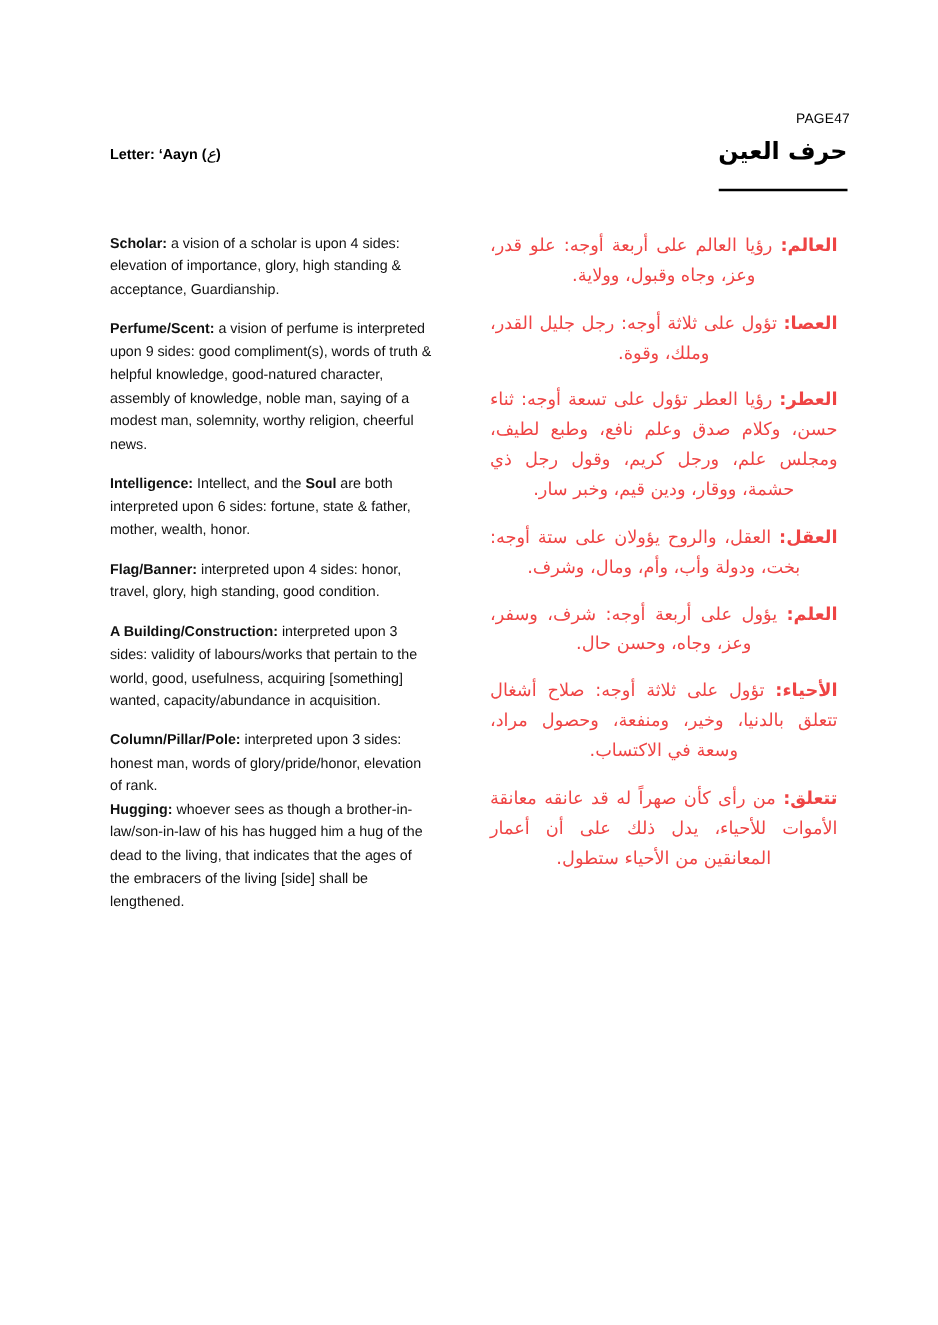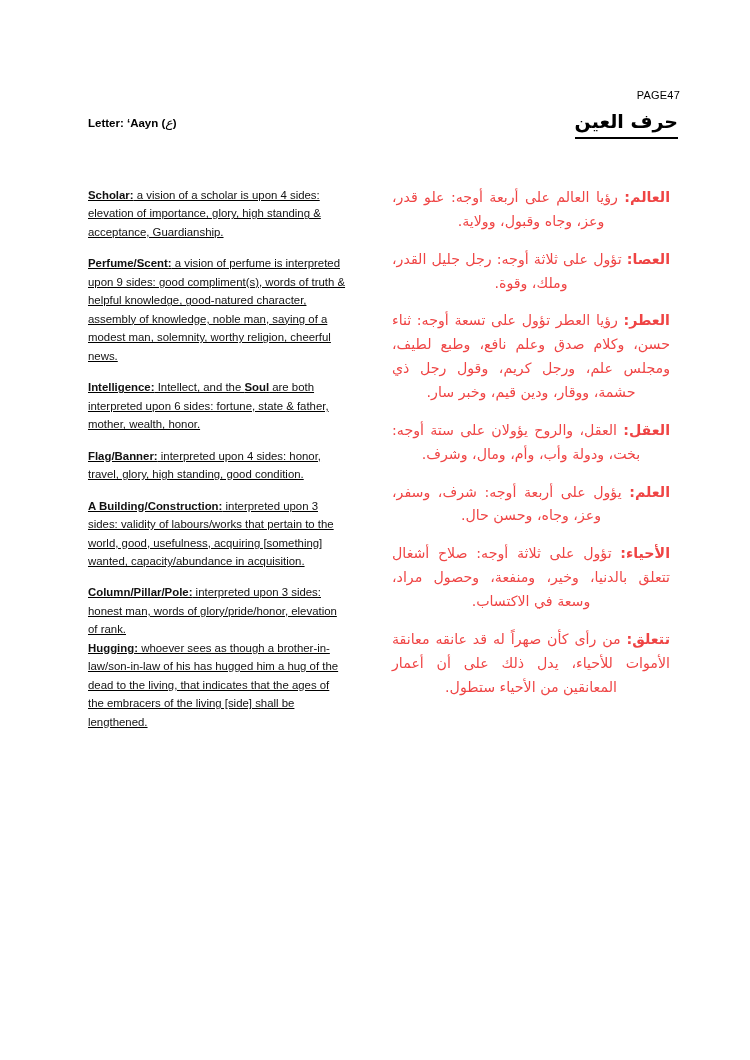--- a/index.html
+++ b/index.html
@@ -49,37 +49,36 @@
     position: absolute;
     top: 110px;
     right: 72px;
     font-family: "DejaVu Sans", "Liberation Sans", sans-serif;
     font-size: 19px;
     font-weight: bold;
     direction: rtl;
     unicode-bidi: bidi-override;
     text-align: right;
     white-space: nowrap;
-    padding-bottom: 5px;
+    padding-bottom: 19px;
     border-bottom: 2.5px solid #000;
   }
 
   
   .columns {
     position: absolute;
     top: 186px;
     left: 0;
     width: 750px;
   }
   .col-en {
     position: absolute;
     left: 88px;
     top: 0;
     width: 260px;
-    text-decoration: underline;
   }
   .col-ar {
     position: absolute;
     left: 392px;
     top: 0;
     width: 278px;
   }
 
   .en-entry {
     font-size: 11.4px;

